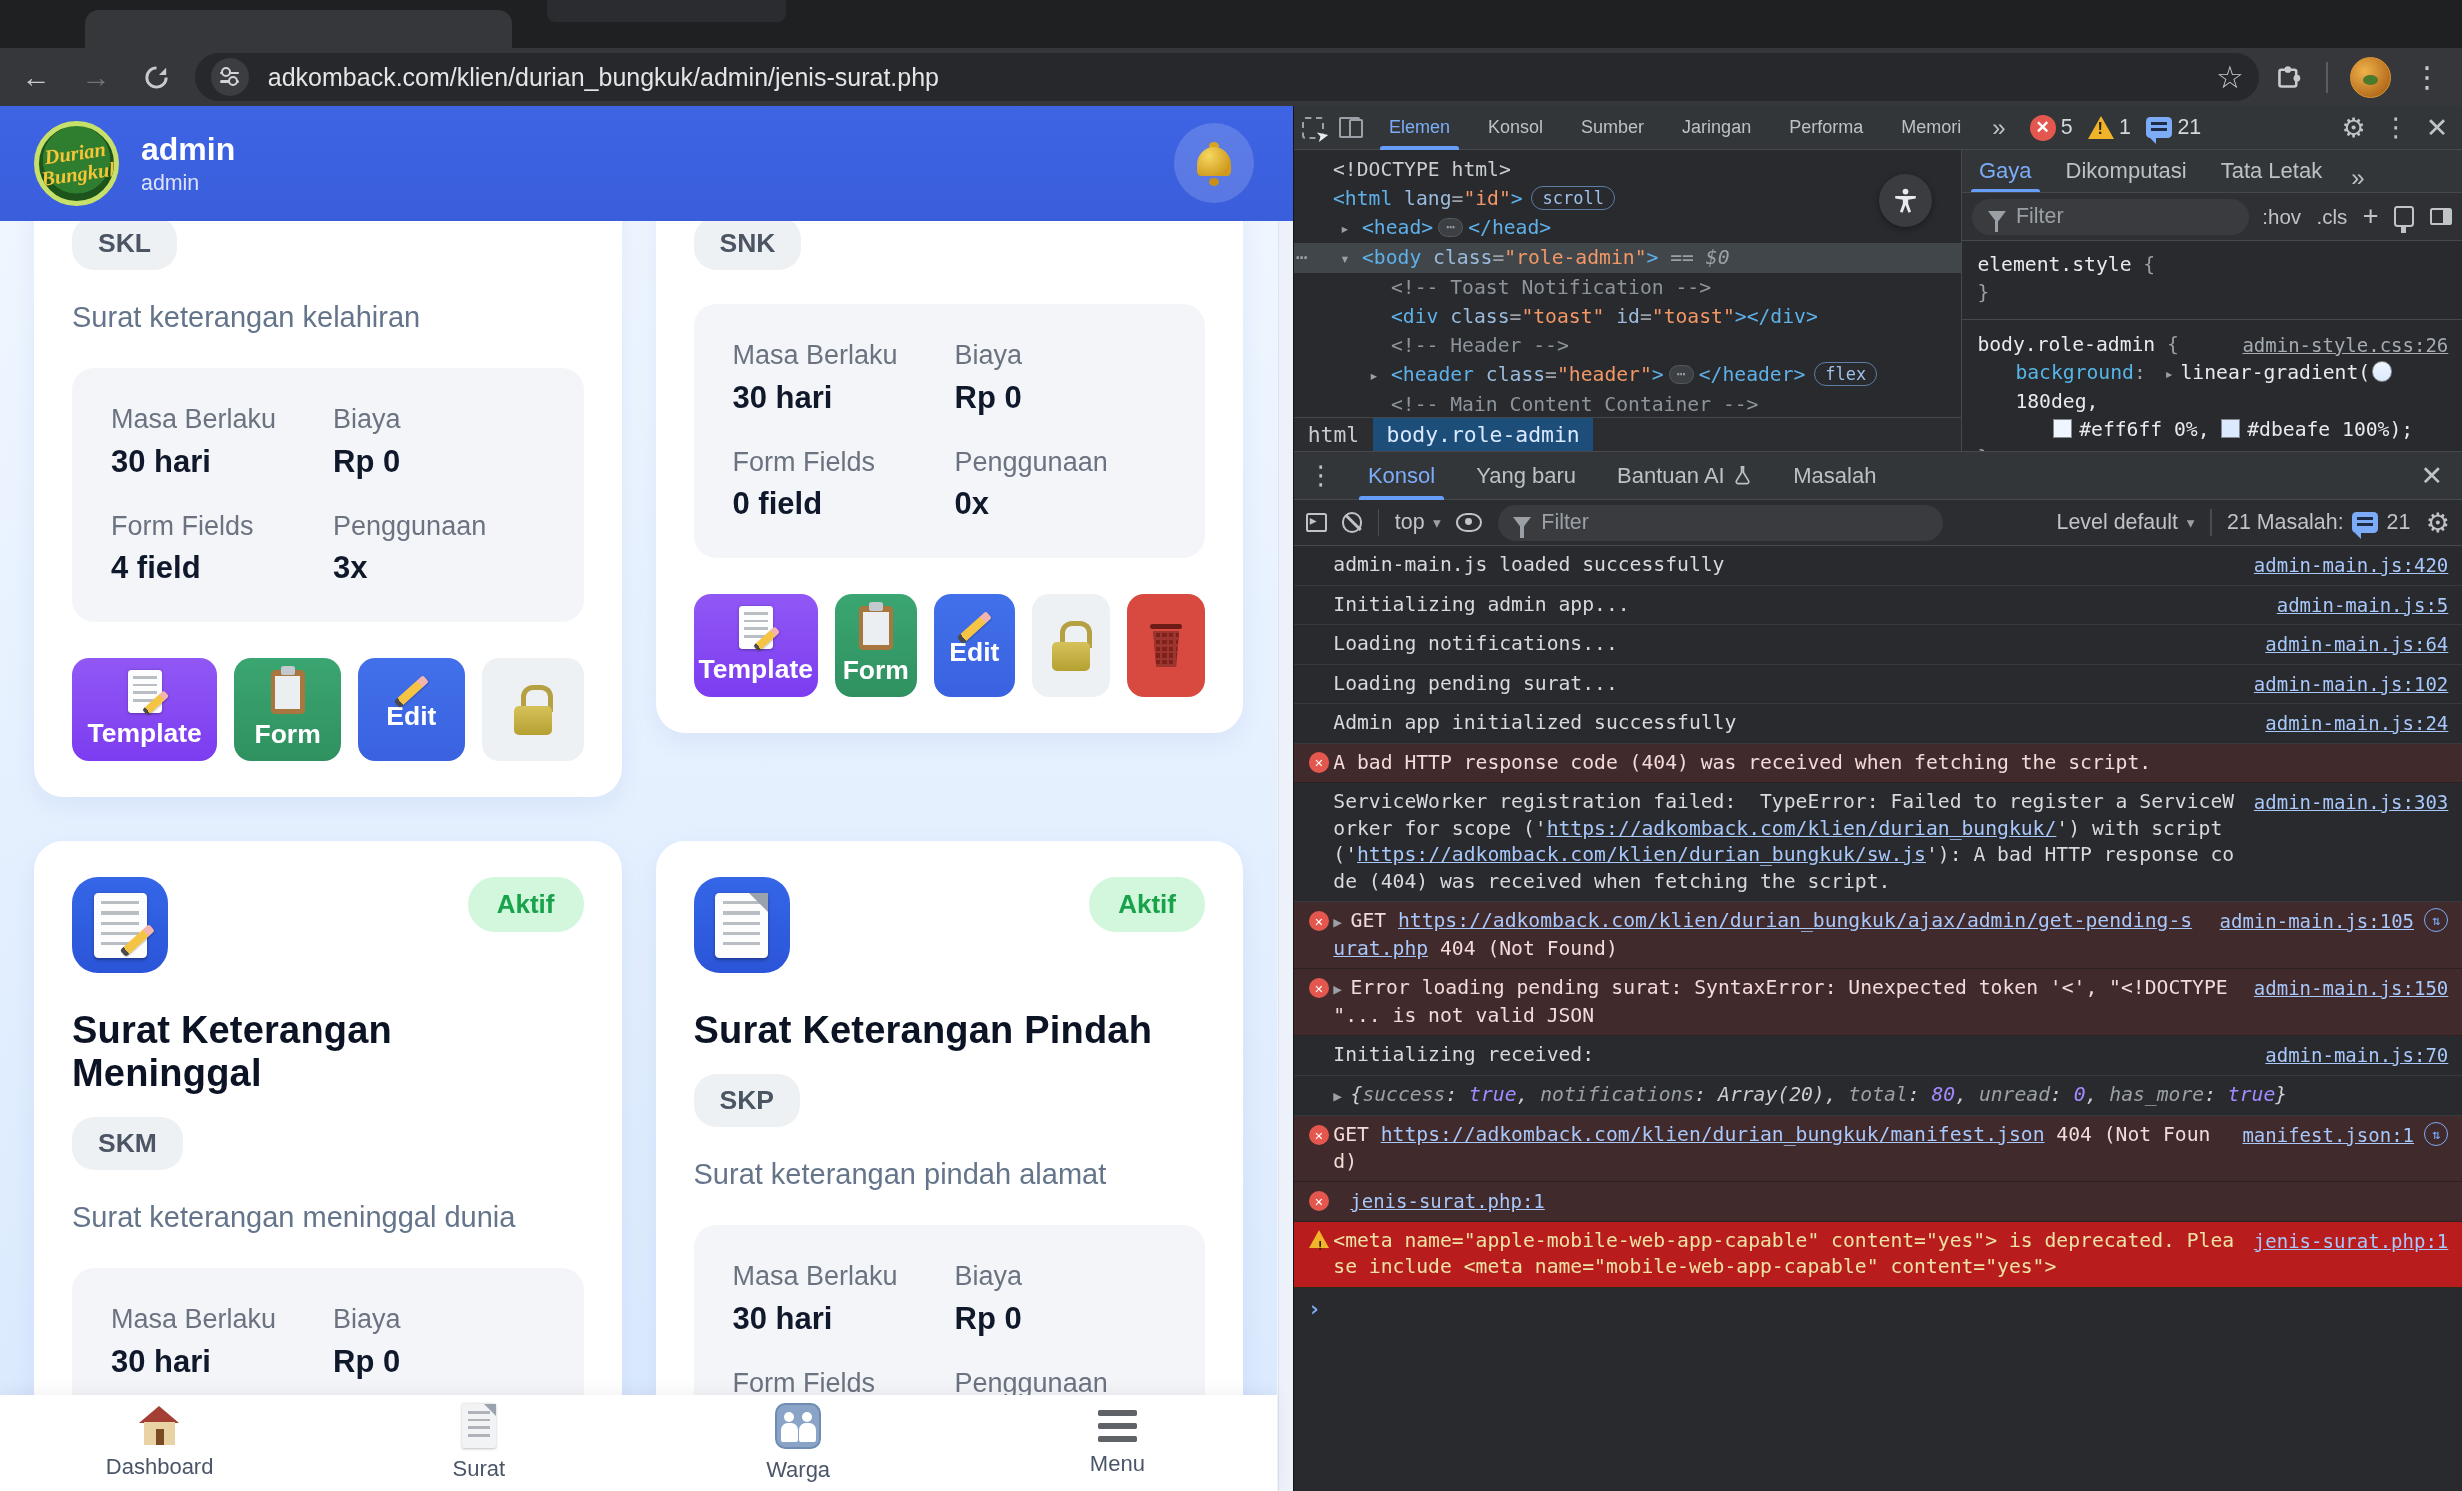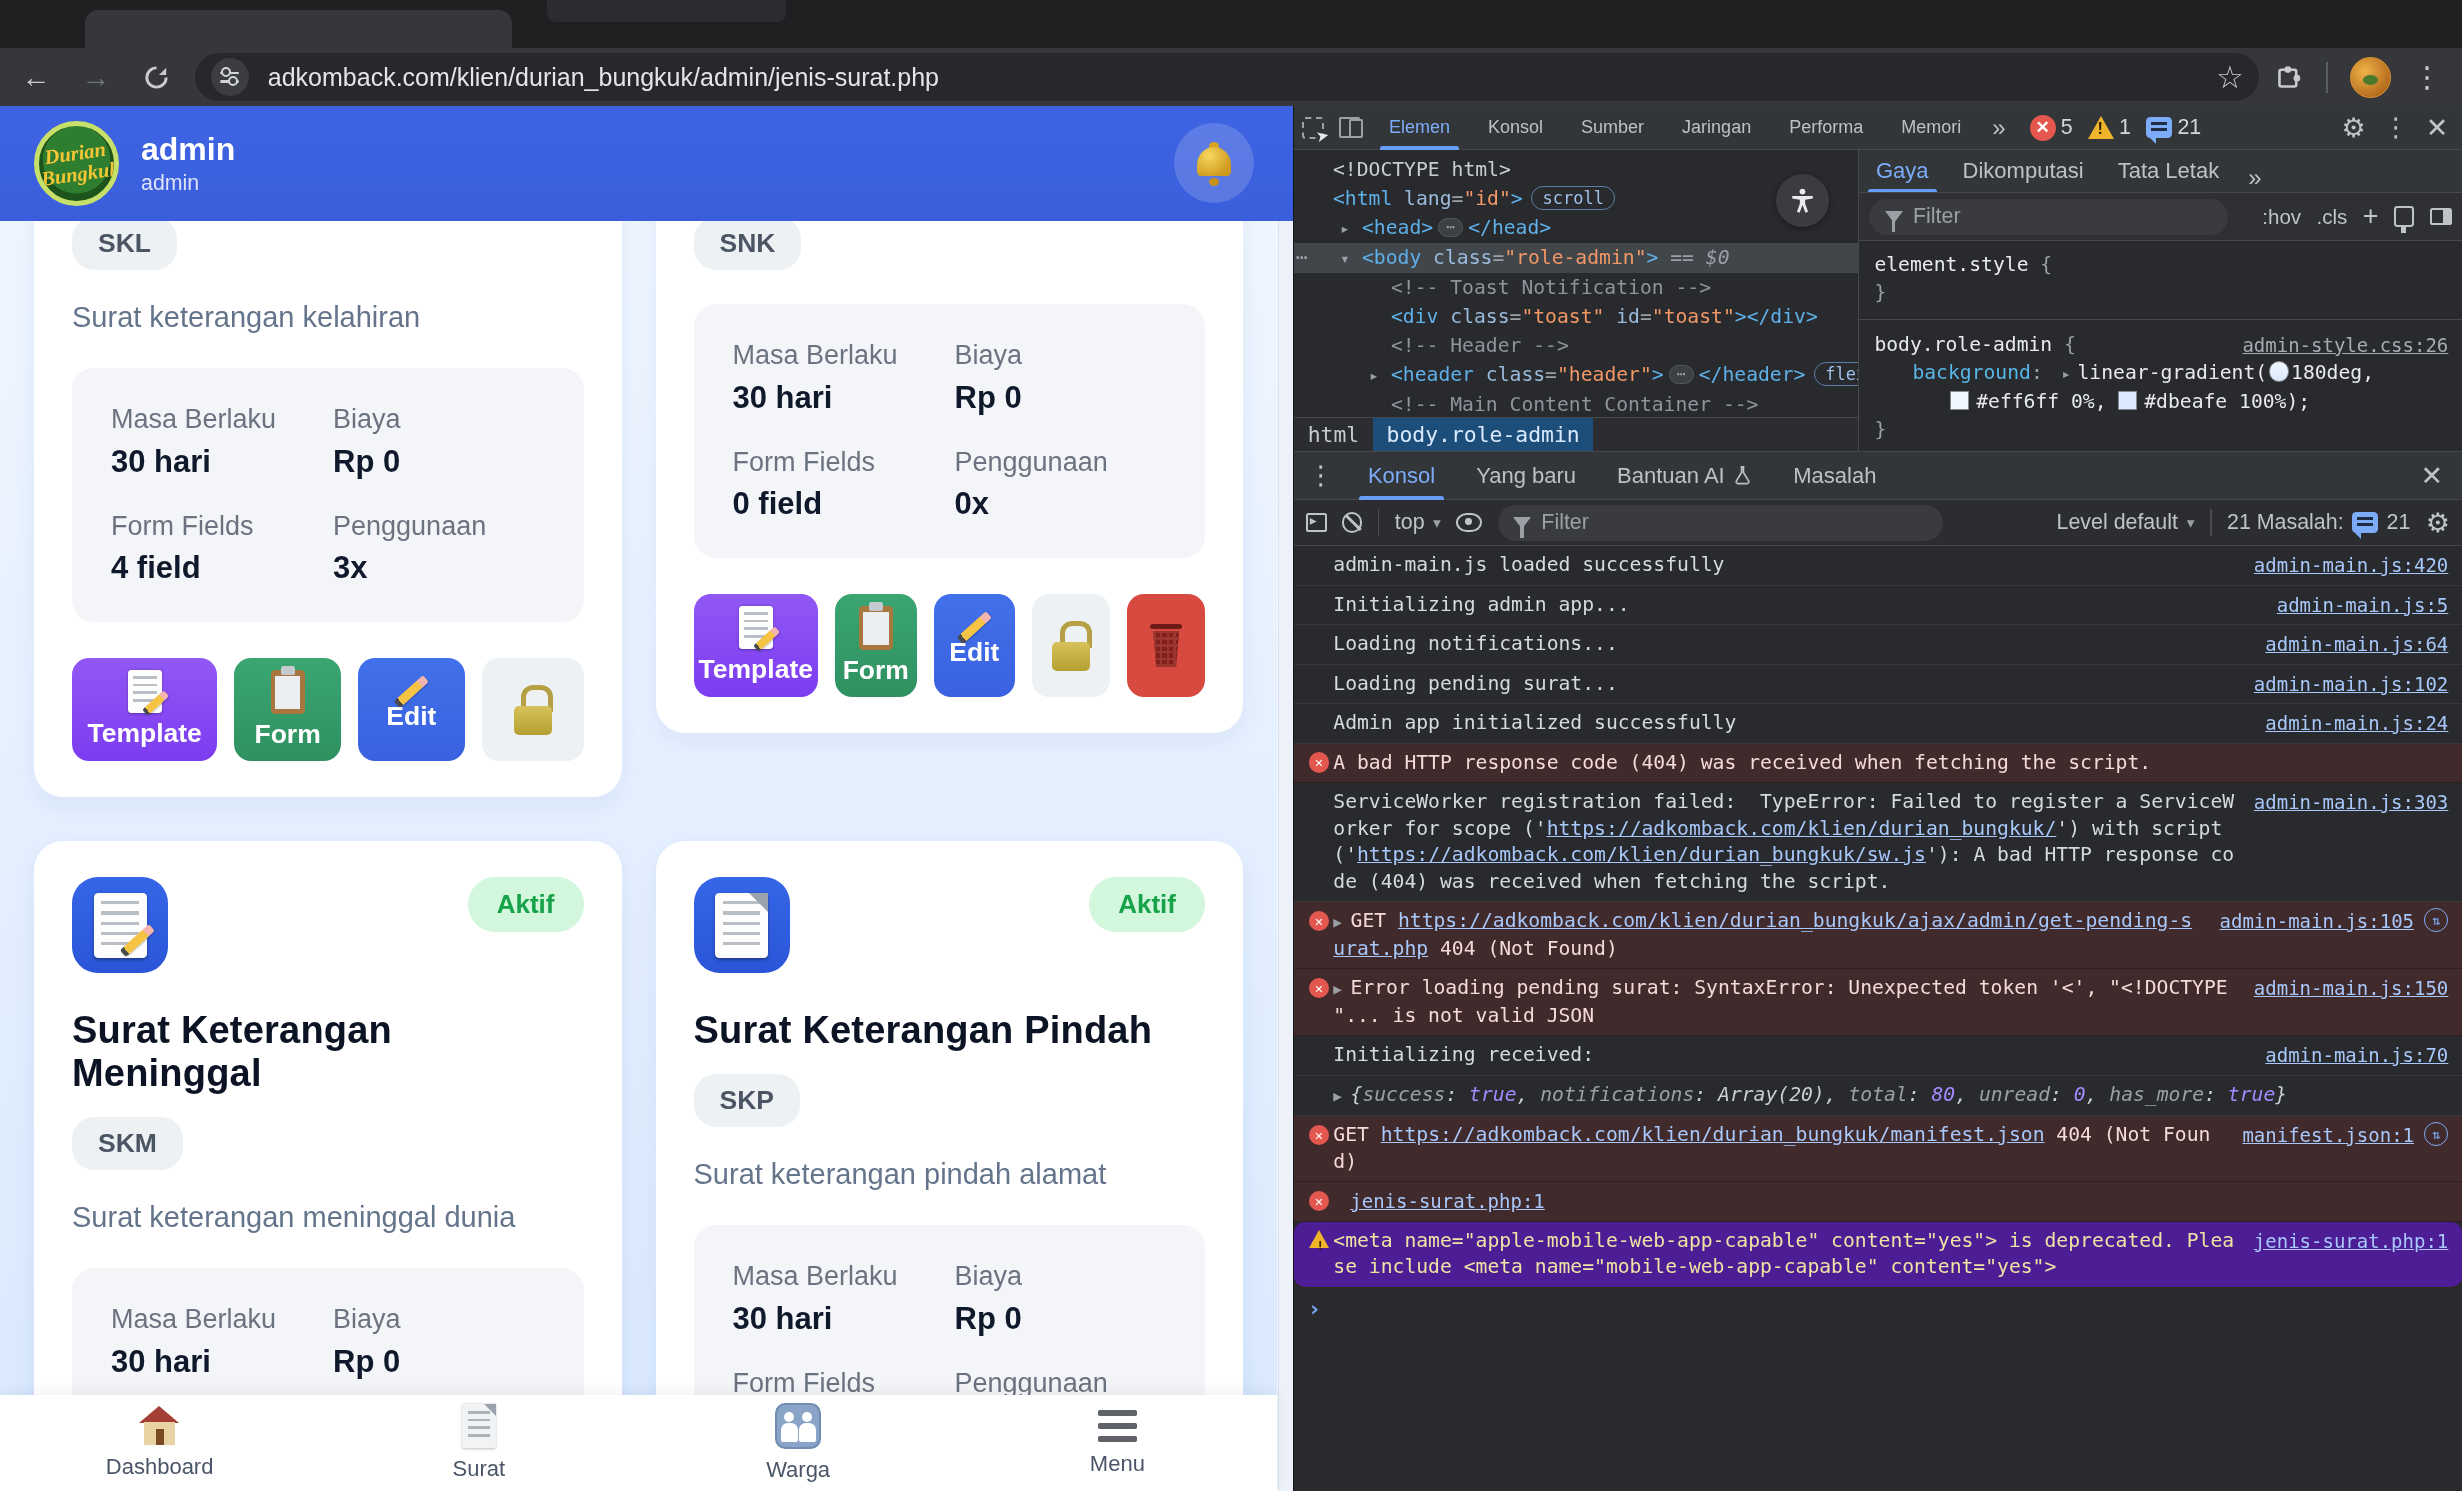--- a/index.html
+++ b/index.html
@@ -126,21 +126,21 @@
   .chat-ic { width:26px; height:20.5px; background:#7cacf8; border-radius:4.3px; position:relative; }
   .chat-ic:before { content:""; position:absolute; left:3.4px; bottom:-6px; border-left:6.8px solid transparent; border-top:6.8px solid #7cacf8; }
   .chat-ic:after { content:""; position:absolute; left:5.1px; top:5.1px; right:5.1px; height:2.6px; background:#1f2c45; box-shadow:0 6px 0 #1f2c45; }
   .cnt { color:#d5d7da; font-size:21.4px; margin-left:5.1px; }
   #dt-tabbar-right { margin-left:auto; display:flex; align-items:center; gap:17px; padding-right:13.7px; }
   .gear { color:#c0c3c7; font-size:27px; }
   .vdots { color:#c0c3c7; font-size:26px; }
   .xclose { color:#c0c3c7; font-size:27px; }
 
   #dt-main { position:absolute; left:0; top:44px; right:0; height:301px; display:flex; }
-  #dom-pane { width:565px; position:relative; border-right:0.9px solid #47484c; overflow:hidden; font-family:"DejaVu Sans Mono", monospace; font-size:19.7px; }
+  #dom-pane { width:668px; position:relative; border-right:0.9px solid #47484c; overflow:hidden; font-family:"DejaVu Sans Mono", monospace; font-size:19.7px; }
   #dom-rows { position:absolute; left:0; top:5.1px; right:0; bottom:34px; overflow:hidden; }
   .dom-row { position:relative; line-height:29px; white-space:nowrap; padding-left:17px; color:#c9ced4; }
   .dom-row.selected { background:#41464b; }
   .dom-row .gutter { position:absolute; left:1.7px; color:#9aa0a6; }
   .arrow { color:#9aa0a6; display:inline-block; width:22px; font-size:16.2px; }
   .tk-tag { color:#5fb0e8; } .tk-attr { color:#9bbbdc; } .tk-str { color:#f29766; }
   .tk-punc { color:#9aa0a6; } .tk-plain { color:#c9ced4; } .tk-comment { color:#8d949c; }
   .tk-dim { color:#9aa0a6; font-style:italic; }
   .dom-badge { display:inline-block; border:1.7px solid #5d7ea6; color:#9fc0e8; border-radius:12px; padding:0 10.3px; font-size:17px; line-height:22px; margin-left:8.5px; vertical-align:0.9px; font-family:"DejaVu Sans Mono", monospace; }
   .dots-pill { display:inline-block; background:#3c4044; color:#9aa0a6; border:1.7px solid #55585c; border-radius:10.3px; padding:0 6.8px; font-size:15.4px; line-height:17px; margin:0 5.1px; vertical-align:1.7px; }
@@ -192,21 +192,21 @@
   .eye-ic:after { content:""; position:absolute; left:6.8px; top:3.4px; width:6.8px; height:6.8px; border-radius:50%; background:#c0c3c7; }
   #console-toolbar .filter-pill { width:445px; }
   #console-toolbar-right { margin-left:auto; display:flex; align-items:center; gap:15.4px; }
   .caret { font-size:15.4px; color:#9aa0a6; }
 
   #console-msgs { position:absolute; left:0; top:94px; right:0; bottom:0; overflow:hidden; font-family:"DejaVu Sans Mono", monospace; font-size:19.7px; line-height:26.5px; }
   .msg { display:flex; align-items:flex-start; padding:6px 13.7px 6px 10.3px; border-bottom:0.9px solid #37393d; color:#d7dadd; }
   .msg .mcontent { flex:1; min-width:0; word-break:break-all; white-space:pre-wrap; }
   .msg .src { color:#a8c7fa; text-decoration:underline; margin-left:17px; white-space:nowrap; flex:none; font-size:19px; }
   .msg.error { background:#402a2b; border-bottom:0.9px solid #2c2021; color:#f4dad8; }
-  .msg.warn { background:#4c1d95; border-bottom:0.9px solid #2e2b16; color:#ece3a4;border-radius:11px; }
+  .msg.warn { background:#b91c1c; border-bottom:0.9px solid #2e2b16; color:#ece3a4; }
   .micon { width:29px; flex:none; display:flex; justify-content:center; padding-top:2.6px; }
   .err-ic { width:20.5px; height:20.5px; border-radius:50%; background:#e3574e; color:#fff; font-size:13.7px; font-weight:bold; display:flex; align-items:center; justify-content:center; }
   .warn-ic { width:0; height:0; border-left:10.3px solid transparent; border-right:10.3px solid transparent; border-bottom:18px solid #f0b42a; position:relative; }
   .warn-ic:after { content:"!"; position:absolute; left:-2.6px; top:2.6px; color:#332200; font-size:13px; font-weight:bold; }
   .mexp { color:#9aa0a6; font-size:14.5px; margin-right:8.5px; }
   .clink { color:#a8c7fa; text-decoration:underline; }
   .xhr-badge { width:24px; height:24px; border:1.7px solid #7cacf8; border-radius:50%; color:#7cacf8; font-size:13.7px; display:inline-flex; align-items:center; justify-content:center; margin-left:10.3px; flex:none; }
   .msg.obj .mcontent { font-style:italic; color:#c9ced4; }
   .okey { color:#9aa0a6; } .oval { color:#a48aff; }
   #prompt-row { display:flex; padding:8.5px 13.7px; }

